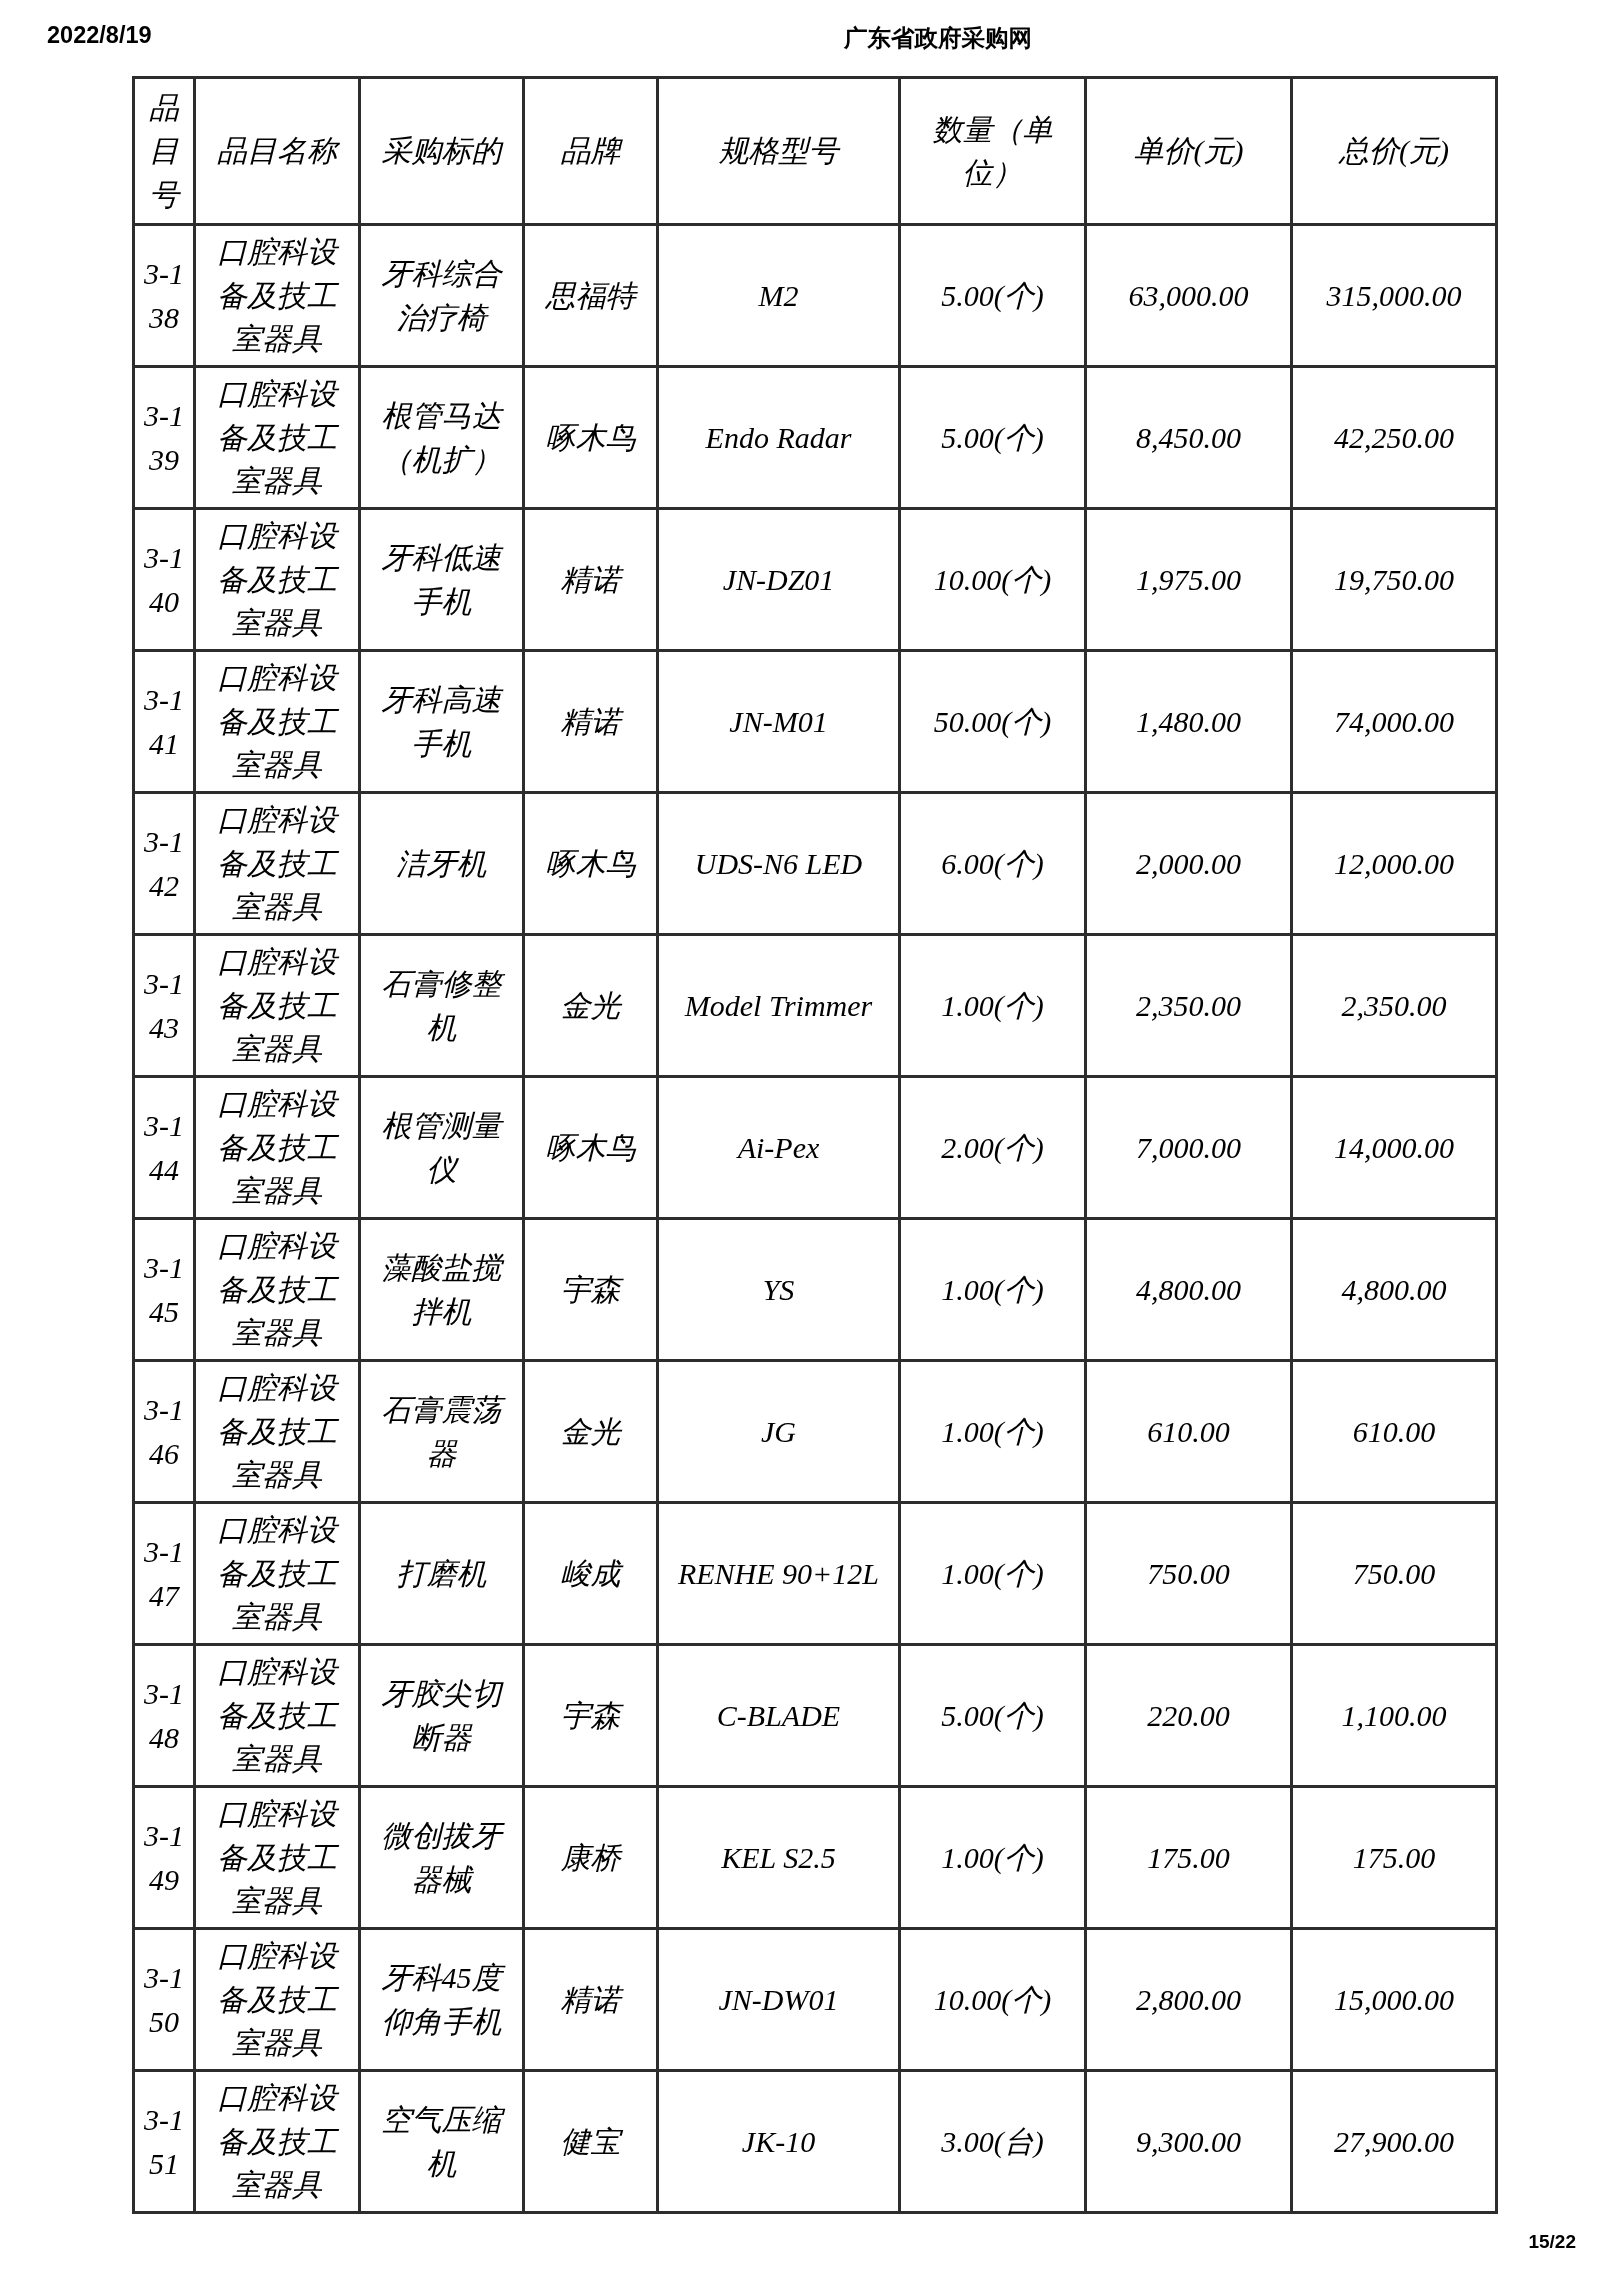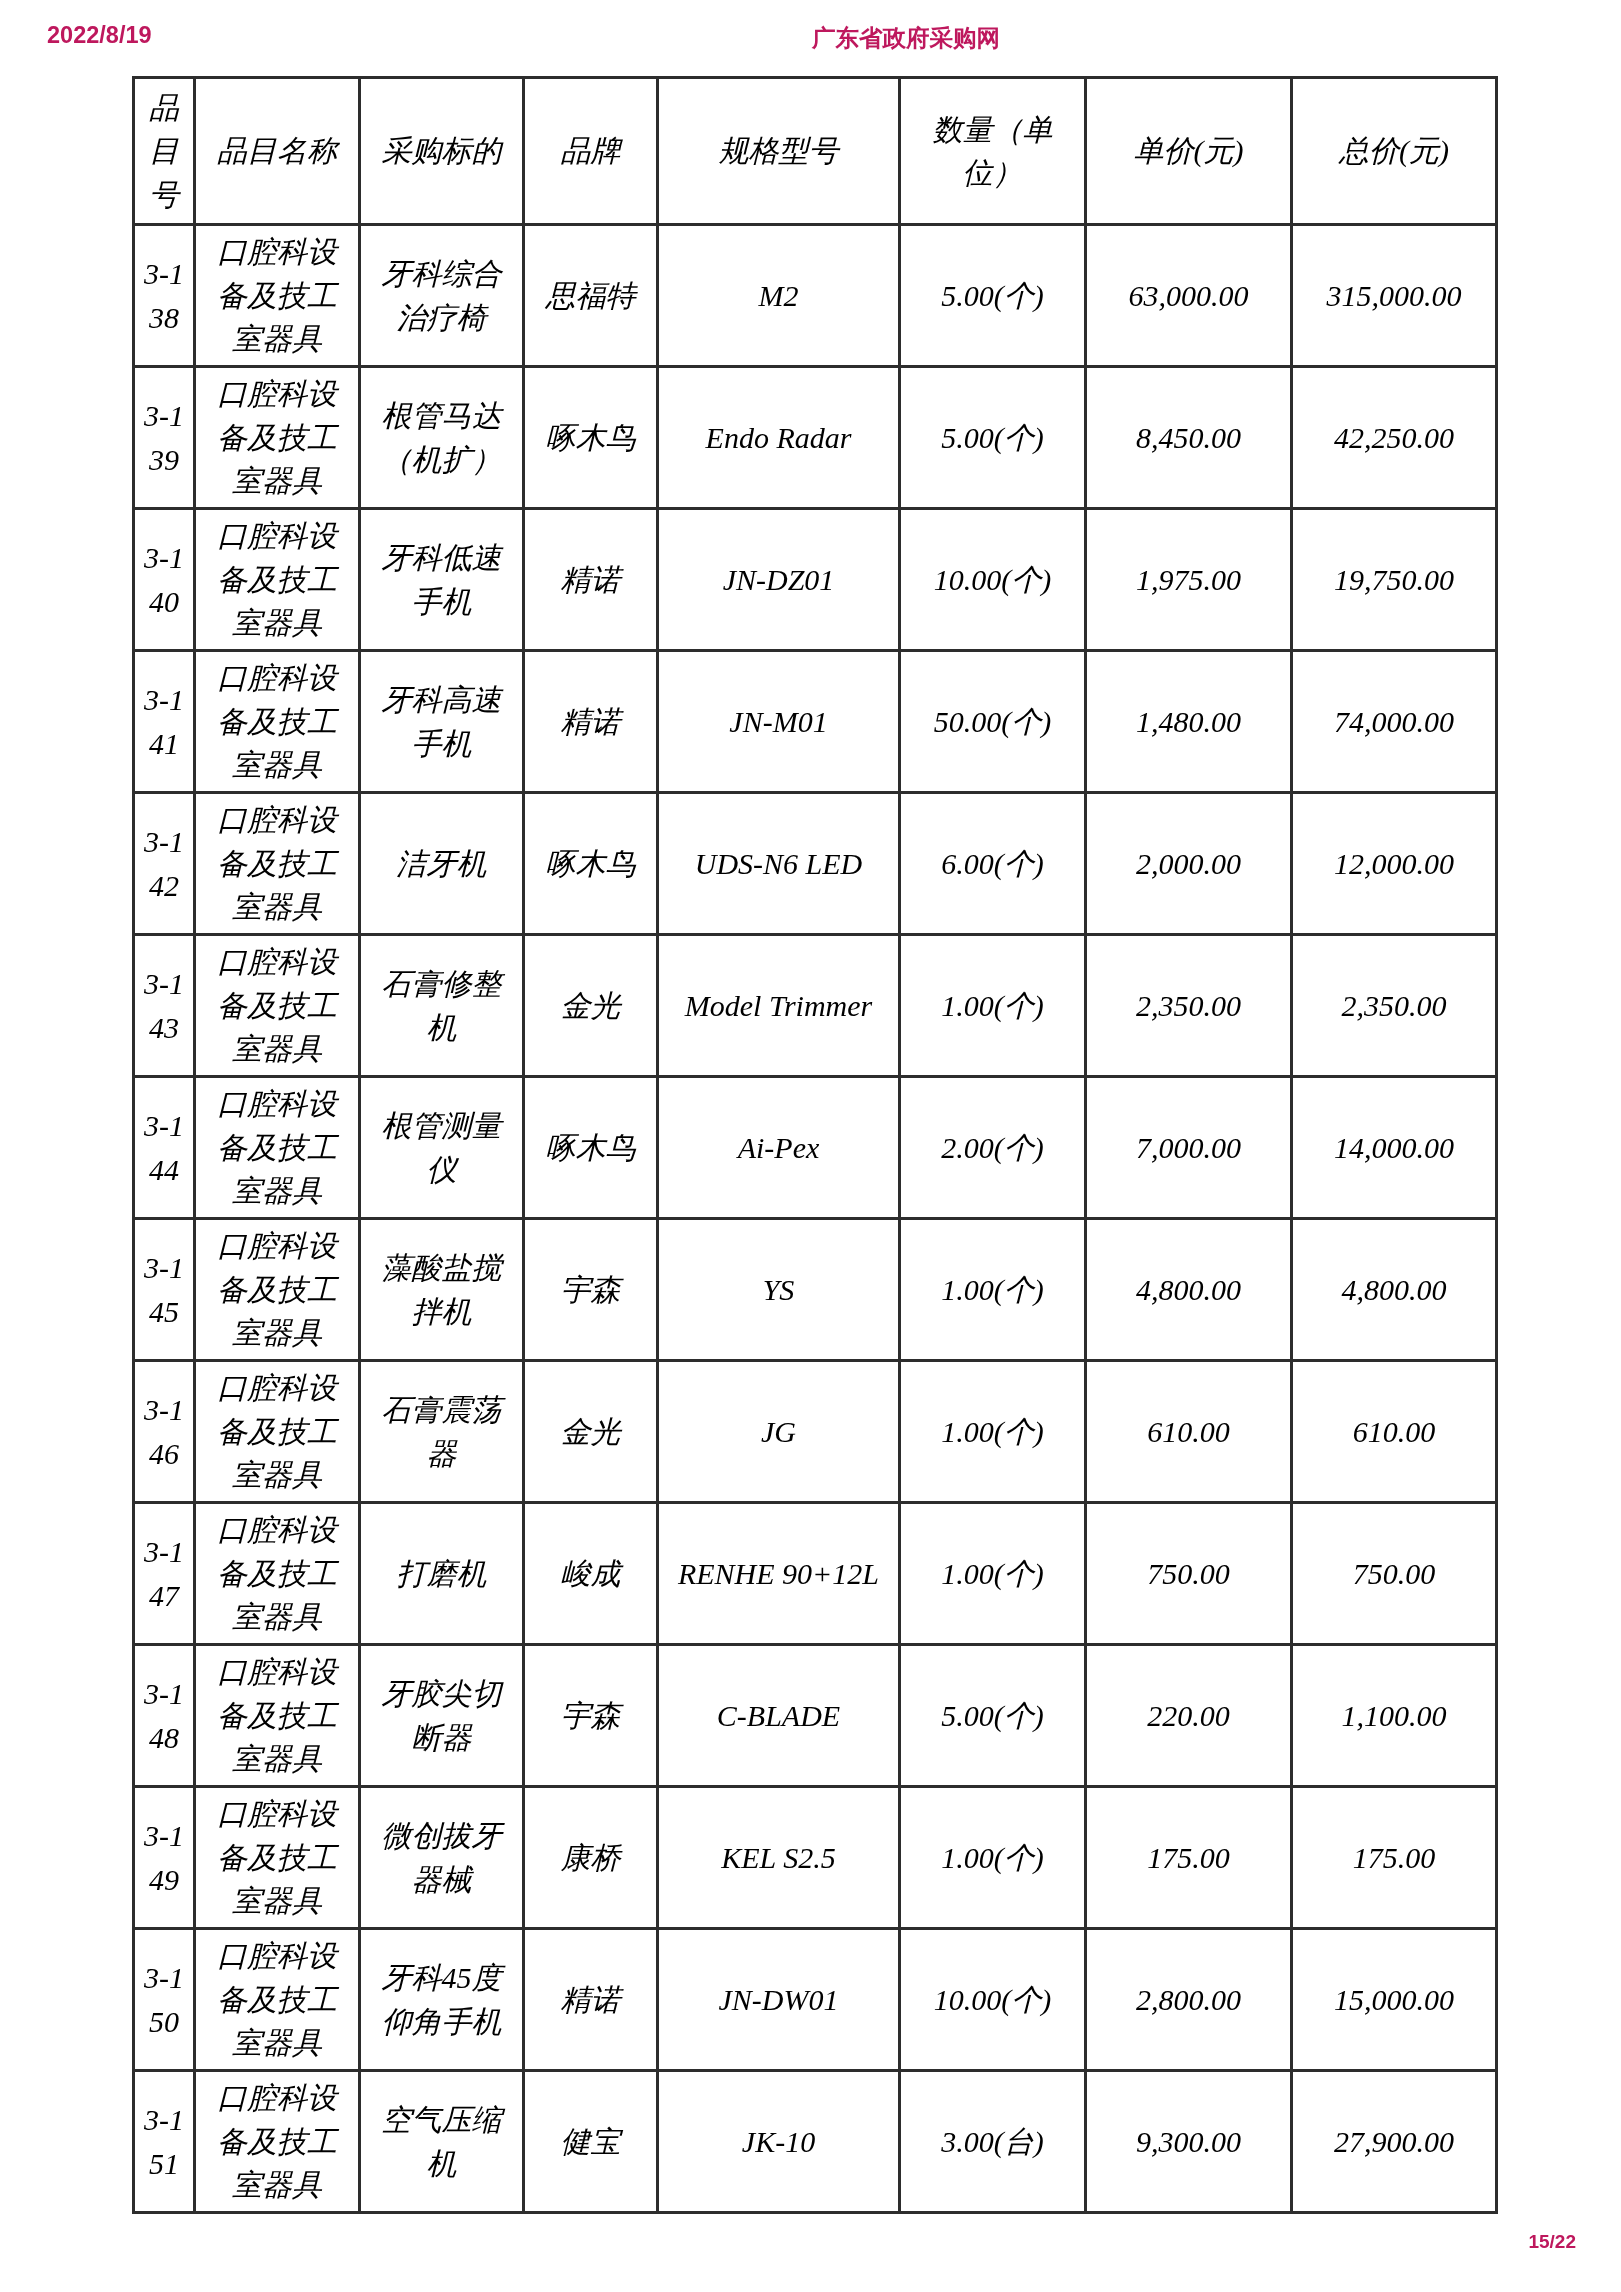--- a/index.html
+++ b/index.html
@@ -10,25 +10,25 @@
     overflow:hidden;
     font-family:"Liberation Serif","DejaVu Serif",serif;
     color:#000;
   }
   
   .chrome-txt{
     position:absolute;
     font-family:"Liberation Sans","DejaVu Sans",sans-serif;
     font-size:23.5px;
     font-weight:600;
-    color:#be185d;
+    color:#000000;
     white-space:nowrap;
   }
   .hdr-date{left:47px;top:21.6px;}
-  .hdr-title{left:906px;top:21.6px;transform:translateX(-50%);}
+  .hdr-title{left:938px;top:21.6px;transform:translateX(-50%);}
   .ftr-url{left:47px;top:2231px;font-size:22.5px;}
   .ftr-page{right:45px;top:2231px;font-size:19px;}
 
   
   table.proc{
     position:absolute;
     left:132px;top:76px;
     width:1362px;
     border-collapse:collapse;
     table-layout:fixed;

